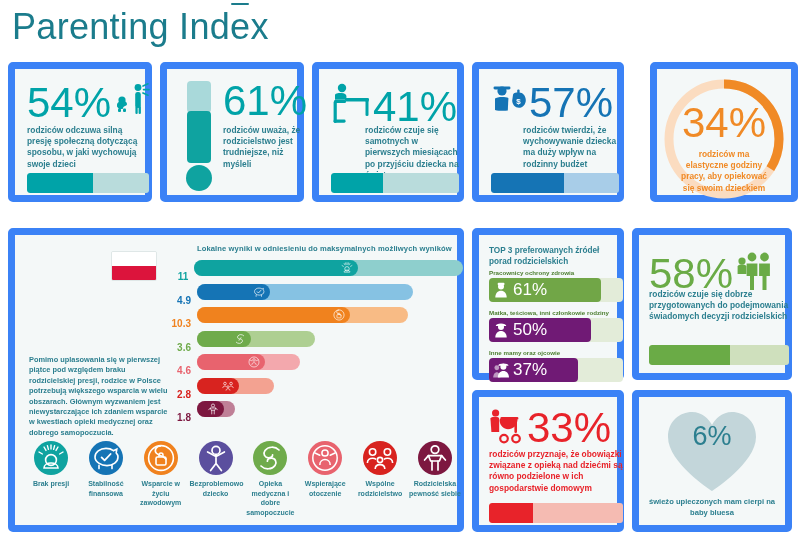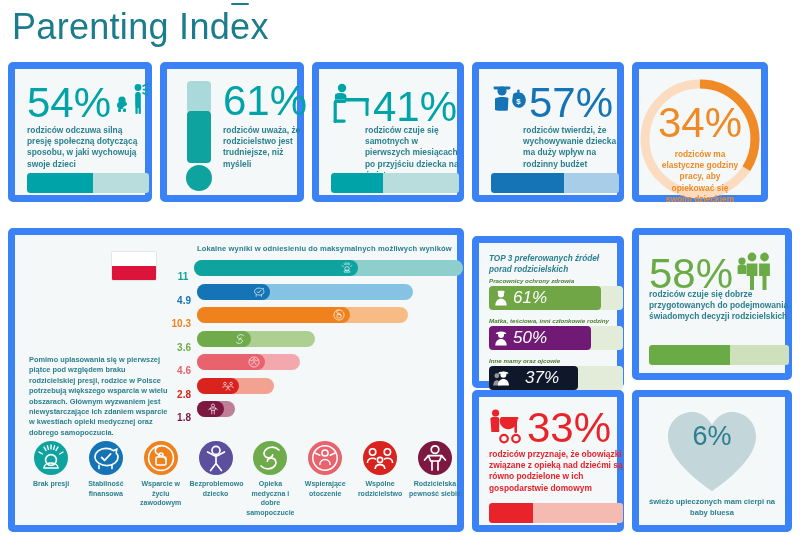--- a/index.html
+++ b/index.html
@@ -42,21 +42,21 @@
   .t-orange { color:#f08a26; }
   .t-green  { color:#6aab46; }
   .t-red    { color:#e8232a; }
   .t-slate  { color:#2c7f8f; }
 
   
   #card1 { left:8px;   top:62px; width:144px; height:140px; }
   #card2 { left:160px; top:62px; width:144px; height:140px; }
   #card3 { left:312px; top:62px; width:152px; height:140px; }
   #card4 { left:472px; top:62px; width:152px; height:140px; }
-  #card5 { left:632px; top:62px; width:136px; height:140px; }
+  #card5 { left:650px; top:62px; width:148px; height:140px; }
 
   .c-num-row { position:absolute; display:flex; align-items:center; gap:2px; }
 
   
   #mainPanel { left:8px; top:228px; width:456px; height:304px; }
   #rank { position:absolute; left:14px; top:14px; }
   #rank .hash { font-size:27px; color:#1b7c8c; letter-spacing:-.5px; }
   #rank .country { font-size:21px; color:#1b7c8c; line-height:23px; margin-top:6px;}
   #flag { position:absolute; left:96px; top:16px; width:46px; height:30px;
           border:1px solid #dfe7e7; border-radius:2px; overflow:hidden; }
@@ -79,21 +79,21 @@
 
   
   #legend { position:absolute; left:10px; top:206px; width:436px;
             display:flex; justify-content:space-between; }
   .leg { width:52px; text-align:center; }
   .leg .circ { width:34px; height:34px; border-radius:50%; margin:0 auto 4px; }
   .leg .circ svg { width:34px; height:34px; display:block; }
   .leg .lbl { font-size:7px; line-height:9.5px; font-weight:bold; color:#2c7f8f; }
 
   
-  #top3 { left:472px; top:236px; width:152px; height:152px;font-style:italic; }
+  #top3 { left:472px; top:228px; width:152px; height:152px; }
   #top3 h3 { position:absolute; left:10px; top:10px; width:132px;
              font-size:8.2px; line-height:11px; font-weight:bold; color:#2c7f8f; }
   .t3item { position:absolute; left:10px; width:134px; }
   .t3lab { font-size:6.2px; font-weight:bold; color:#4b7d2e; margin-bottom:2px; }
   .t3track { position:relative; height:24px; background:#e3ecd9; border-radius:4px; }
   .t3fill { position:absolute; left:0; top:0; height:24px; background:#71a647;
             border-radius:4px; display:flex; align-items:center; }
   .t3fill .ico { width:18px; height:22px; margin-left:3px; }
   .t3fill .ico svg{ width:18px; height:22px; display:block;}
   .t3pct { color:#fff; font-size:17px; margin-left:3px; }
@@ -460,21 +460,21 @@
                   <path d="M4.4 22c0-5 3.4-8.6 7.6-8.6s7.6 3.6 7.6 8.6z" fill="#fff"></path>
                 </svg>
               </span>
               <span class="t3pct">50%</span>
             </div>
           </div>
         </div>
         <div class="t3item" style="top: 114px;">
           <div class="t3lab">Inne mamy oraz ojcowie</div>
           <div class="t3track" style="background:#e3ecd9">
-            <div class="t3fill" style="background: #0f172a; width: 66.64%; gap: 12px;">
+            <div class="t3fill" style="background: #701a75; width: 66.64%;">
               <span class="ico">
                 <svg viewBox="0 0 24 24">
                   <circle cx="6.4" cy="9" r="3.2" fill="#ffffff" opacity=".55"></circle>
                   <path d="M1.6 22c0-4 2.2-7 4.8-7s4.8 3 4.8 7z" fill="#ffffff" opacity=".55"></path>
                   <circle cx="15.2" cy="7.6" r="4" fill="#fff"></circle>
                   <path d="M8.4 6.4c0-1.8 3-3 6.8-3s6.8 1.2 6.8 3z" fill="#fff"></path>
                   <path d="M7.8 22c0-5 3.2-8.6 7.4-8.6s7.4 3.6 7.4 8.6z" fill="#fff"></path>
                 </svg>
               </span>
               <span class="t3pct">37%</span>

